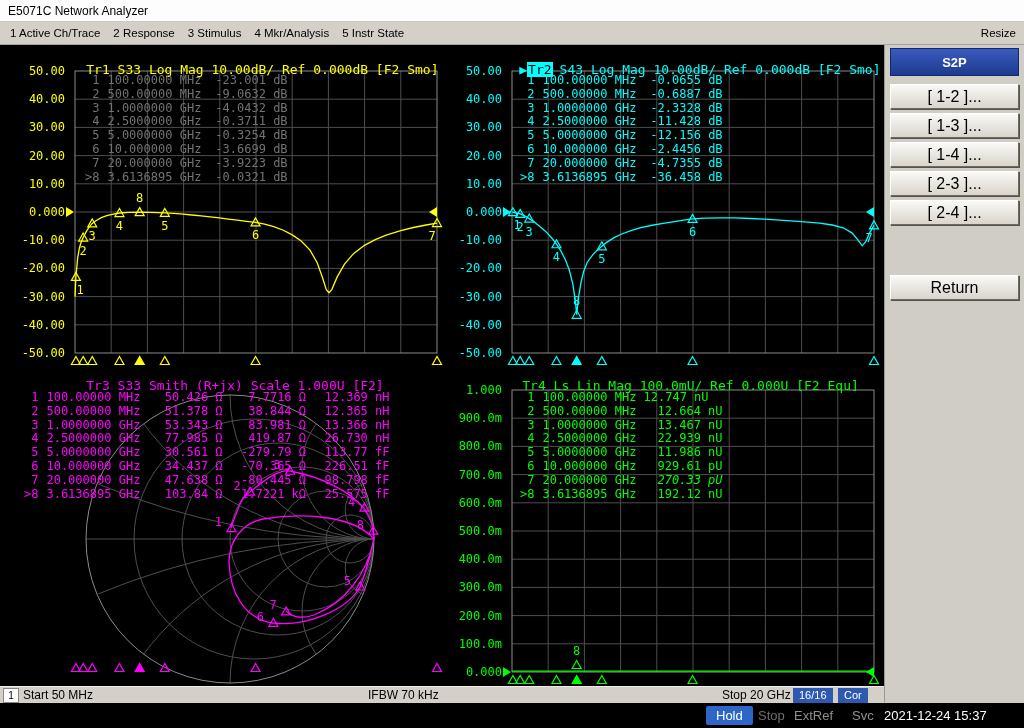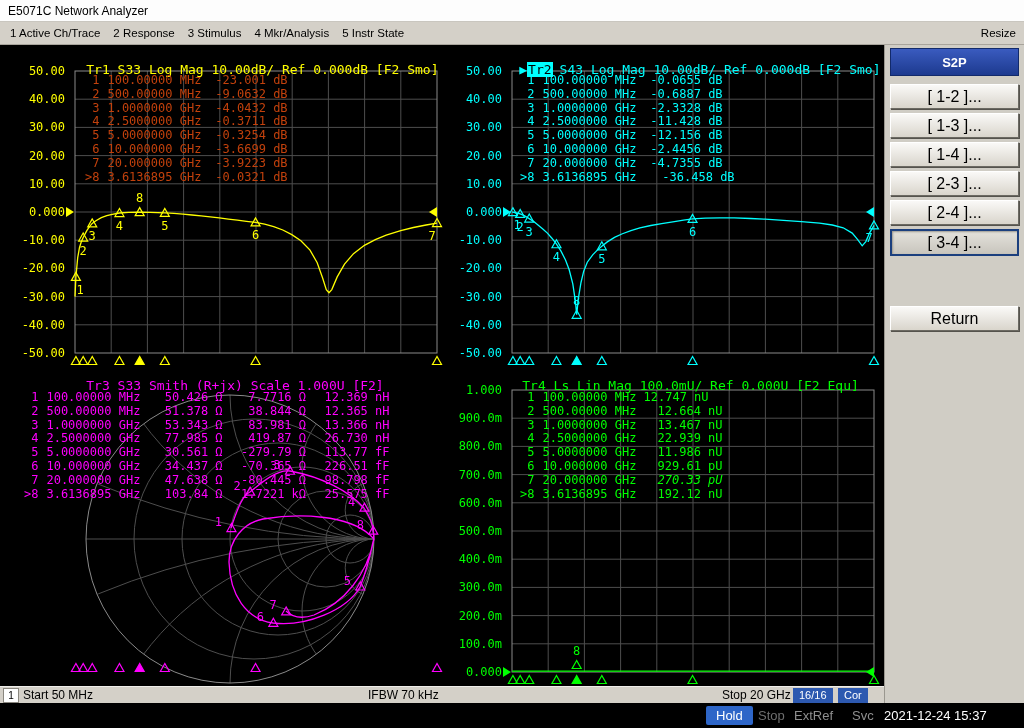--- a/index.html
+++ b/index.html
@@ -24,21 +24,21 @@
   .trace-title{position:absolute;font-size:13px;white-space:pre;cursor:default;}
   .tt1{left:8px;top:2px;color:#ffff00;}
   .tt2{left:441px;top:2px;color:#00ffff;}
   .tt3{left:8px;top:318px;color:#ff00ff;}
   .tt4{left:444px;top:318px;color:#00ff00;}
   .t2arrow{color:#00ffff;}
   .t2label{background:#00ffff;color:#000;padding:0 1px;}
   .t2rest{margin-left:7px;}
   
   .mtable{position:absolute;font-size:12px;}
-  .mt1{left:85px;top:29px;color:#c2410c;}
+  .mt1{left:85px;top:29px;color:#737373;}
   .mt2{left:520px;top:29px;color:#00ffff;}
   .mt3{left:24px;top:346px;color:#ff00ff;}
   .mt4{left:520px;top:346px;color:#00ff00;}
   .mrow{height:13.8px;line-height:13.8px;white-space:nowrap;}
   .mcell{display:inline-block;}
   
   .ylabel{position:absolute;font-size:12px;width:65px;text-align:right;height:14px;line-height:14px;}
   
   .statusbar{position:relative;height:17px;background:#d4d0c8;font-size:12px;color:#000;
     border-top:1px solid #efeeea;box-sizing:border-box;}
@@ -312,21 +312,21 @@
             <div class="mrow"><span class="mcell" style="width: 2ch; text-align: right;">&gt;8</span><span class="mcell" style="width: 13ch; text-align: left; margin-left: 8px;">3.6136895 GHz</span><span class="mcell" style="width: 10ch; text-align: right; margin-left: 14px;">-0.0321 dB</span></div>
           </div>
         <div class="mtable mt2">
             <div class="mrow"><span class="mcell" style="width: 2ch; text-align: right;">1</span><span class="mcell" style="width: 13ch; text-align: left; margin-left: 8px;">100.00000 MHz</span><span class="mcell" style="width: 10ch; text-align: right; margin-left: 14px;">-0.0655 dB</span></div>
             <div class="mrow"><span class="mcell" style="width: 2ch; text-align: right;">2</span><span class="mcell" style="width: 13ch; text-align: left; margin-left: 8px;">500.00000 MHz</span><span class="mcell" style="width: 10ch; text-align: left; margin-left: 14px;">-0.6887 dB</span></div>
             <div class="mrow"><span class="mcell" style="width: 2ch; text-align: right;">3</span><span class="mcell" style="width: 13ch; text-align: left; margin-left: 8px;">1.0000000 GHz</span><span class="mcell" style="width: 10ch; text-align: right; margin-left: 14px;">-2.3328 dB</span></div>
             <div class="mrow"><span class="mcell" style="width: 2ch; text-align: right;">4</span><span class="mcell" style="width: 13ch; text-align: left; margin-left: 8px;">2.5000000 GHz</span><span class="mcell" style="width: 10ch; text-align: right; margin-left: 14px;">-11.428 dB</span></div>
             <div class="mrow"><span class="mcell" style="width: 2ch; text-align: right;">5</span><span class="mcell" style="width: 13ch; text-align: left; margin-left: 8px;">5.0000000 GHz</span><span class="mcell" style="width: 10ch; text-align: right; margin-left: 14px;">-12.156 dB</span></div>
             <div class="mrow"><span class="mcell" style="width: 2ch; text-align: right;">6</span><span class="mcell" style="width: 13ch; text-align: left; margin-left: 8px;">10.000000 GHz</span><span class="mcell" style="width: 10ch; text-align: right; margin-left: 14px;">-2.4456 dB</span></div>
             <div class="mrow"><span class="mcell" style="width: 2ch; text-align: right;">7</span><span class="mcell" style="width: 13ch; text-align: left; margin-left: 8px;">20.000000 GHz</span><span class="mcell" style="width: 10ch; text-align: right; margin-left: 14px;">-4.7355 dB</span></div>
-            <div class="mrow"><span class="mcell" style="width: 2ch; text-align: right;">&gt;8</span><span class="mcell" style="width: 13ch; text-align: left; margin-left: 8px;">3.6136895 GHz</span><span class="mcell" style="width: 10ch; text-align: right; margin-left: 26px;">-36.458 dB</span></div>
+            <div class="mrow"><span class="mcell" style="width: 2ch; text-align: right;">&gt;8</span><span class="mcell" style="width: 13ch; text-align: left; margin-left: 8px;">3.6136895 GHz</span><span class="mcell" style="width: 10ch; text-align: right; margin-left: 14px;">-36.458 dB</span></div>
           </div>
         <div class="mtable mt3">
             <div class="mrow"><span class="mcell" style="width: 2ch; text-align: right;">1</span><span class="mcell" style="width: 13ch; text-align: left; margin-left: 8px;">100.00000 MHz</span><span class="mcell" style="width: 10ch; text-align: right; margin-left: 10px;">50.426 Ω</span><span class="mcell" style="width: 11ch; text-align: right; margin-left: 4px;">7.7716 Ω</span><span class="mcell" style="width: 11ch; text-align: right; margin-left: 4px;">12.369 nH</span></div>
             <div class="mrow"><span class="mcell" style="width: 2ch; text-align: right;">2</span><span class="mcell" style="width: 13ch; text-align: left; margin-left: 8px;">500.00000 MHz</span><span class="mcell" style="width: 10ch; text-align: right; margin-left: 10px;">51.378 Ω</span><span class="mcell" style="width: 11ch; text-align: right; margin-left: 4px;">38.844 Ω</span><span class="mcell" style="width: 11ch; text-align: right; margin-left: 4px;">12.365 nH</span></div>
             <div class="mrow"><span class="mcell" style="width: 2ch; text-align: right;">3</span><span class="mcell" style="width: 13ch; text-align: left; margin-left: 8px;">1.0000000 GHz</span><span class="mcell" style="width: 10ch; text-align: right; margin-left: 10px;">53.343 Ω</span><span class="mcell" style="width: 11ch; text-align: right; margin-left: 4px;">83.981 Ω</span><span class="mcell" style="width: 11ch; text-align: right; margin-left: 4px;">13.366 nH</span></div>
             <div class="mrow"><span class="mcell" style="width: 2ch; text-align: right;">4</span><span class="mcell" style="width: 13ch; text-align: left; margin-left: 8px;">2.5000000 GHz</span><span class="mcell" style="width: 10ch; text-align: right; margin-left: 10px;">77.985 Ω</span><span class="mcell" style="width: 11ch; text-align: right; margin-left: 4px;">419.87 Ω</span><span class="mcell" style="width: 11ch; text-align: right; margin-left: 4px;">26.730 nH</span></div>
             <div class="mrow"><span class="mcell" style="width: 2ch; text-align: right;">5</span><span class="mcell" style="width: 13ch; text-align: left; margin-left: 8px;">5.0000000 GHz</span><span class="mcell" style="width: 10ch; text-align: right; margin-left: 10px;">30.561 Ω</span><span class="mcell" style="width: 11ch; text-align: right; margin-left: 4px;">-279.79 Ω</span><span class="mcell" style="width: 11ch; text-align: right; margin-left: 4px;">113.77 fF</span></div>
             <div class="mrow"><span class="mcell" style="width: 2ch; text-align: right;">6</span><span class="mcell" style="width: 13ch; text-align: left; margin-left: 8px;">10.000000 GHz</span><span class="mcell" style="width: 10ch; text-align: right; margin-left: 10px;">34.437 Ω</span><span class="mcell" style="width: 11ch; text-align: right; margin-left: 4px;">-70.365 Ω</span><span class="mcell" style="width: 11ch; text-align: right; margin-left: 4px;">226.51 fF</span></div>
             <div class="mrow"><span class="mcell" style="width: 2ch; text-align: right;">7</span><span class="mcell" style="width: 13ch; text-align: left; margin-left: 8px;">20.000000 GHz</span><span class="mcell" style="width: 10ch; text-align: right; margin-left: 10px;">47.638 Ω</span><span class="mcell" style="width: 11ch; text-align: right; margin-left: 4px;">-80.445 Ω</span><span class="mcell" style="width: 11ch; text-align: right; margin-left: 4px;">98.798 fF</span></div>
             <div class="mrow"><span class="mcell" style="width: 2ch; text-align: right;">&gt;8</span><span class="mcell" style="width: 13ch; text-align: left; margin-left: 8px;">3.6136895 GHz</span><span class="mcell" style="width: 10ch; text-align: right; margin-left: 10px;">103.84 Ω</span><span class="mcell" style="width: 11ch; text-align: right; margin-left: 4px;">1.7221 kΩ</span><span class="mcell" style="width: 11ch; text-align: right; margin-left: 4px;">25.575 fF</span></div>
@@ -394,21 +394,20 @@
     </div>
 
     <div class="sidebar">
       <div class="sk-header">S2P</div>
       <div>
           <div class="softkey">[ 1-2 ]...</div>
           <div class="softkey">[ 1-3 ]...</div>
           <div class="softkey">[ 1-4 ]...</div>
           <div class="softkey">[ 2-3 ]...</div>
           <div class="softkey">[ 2-4 ]...</div>
-          <div class="softkey active">[ 3-4 ]...</div>
           <div class="softkey return-key">Return</div>
         </div>
     </div>
   </div>
 
   <div class="bottombar">
     <div class="bb-abs hold-chip">Hold</div>
     <div class="bb-abs bb-stop">Stop</div>
     <div class="bb-abs bb-extref">ExtRef</div>
     <div class="bb-abs bb-svc">Svc</div>

